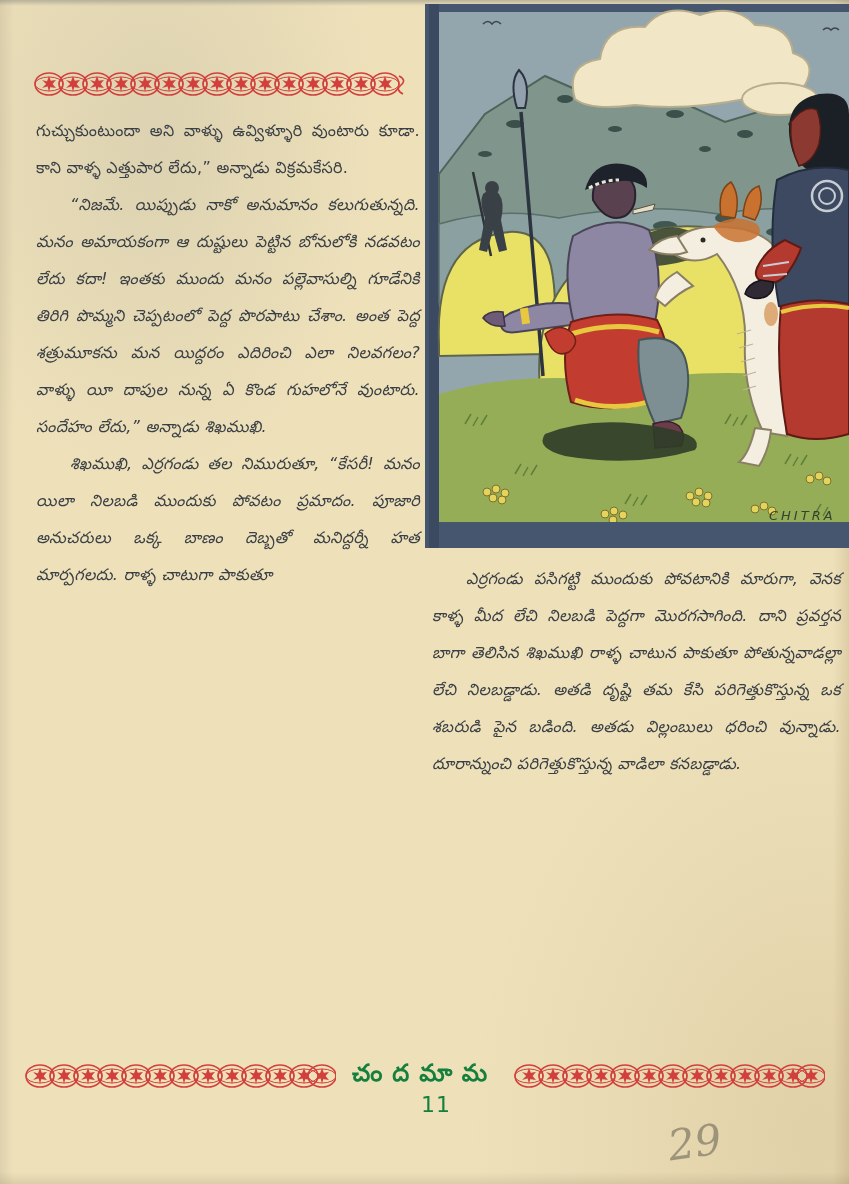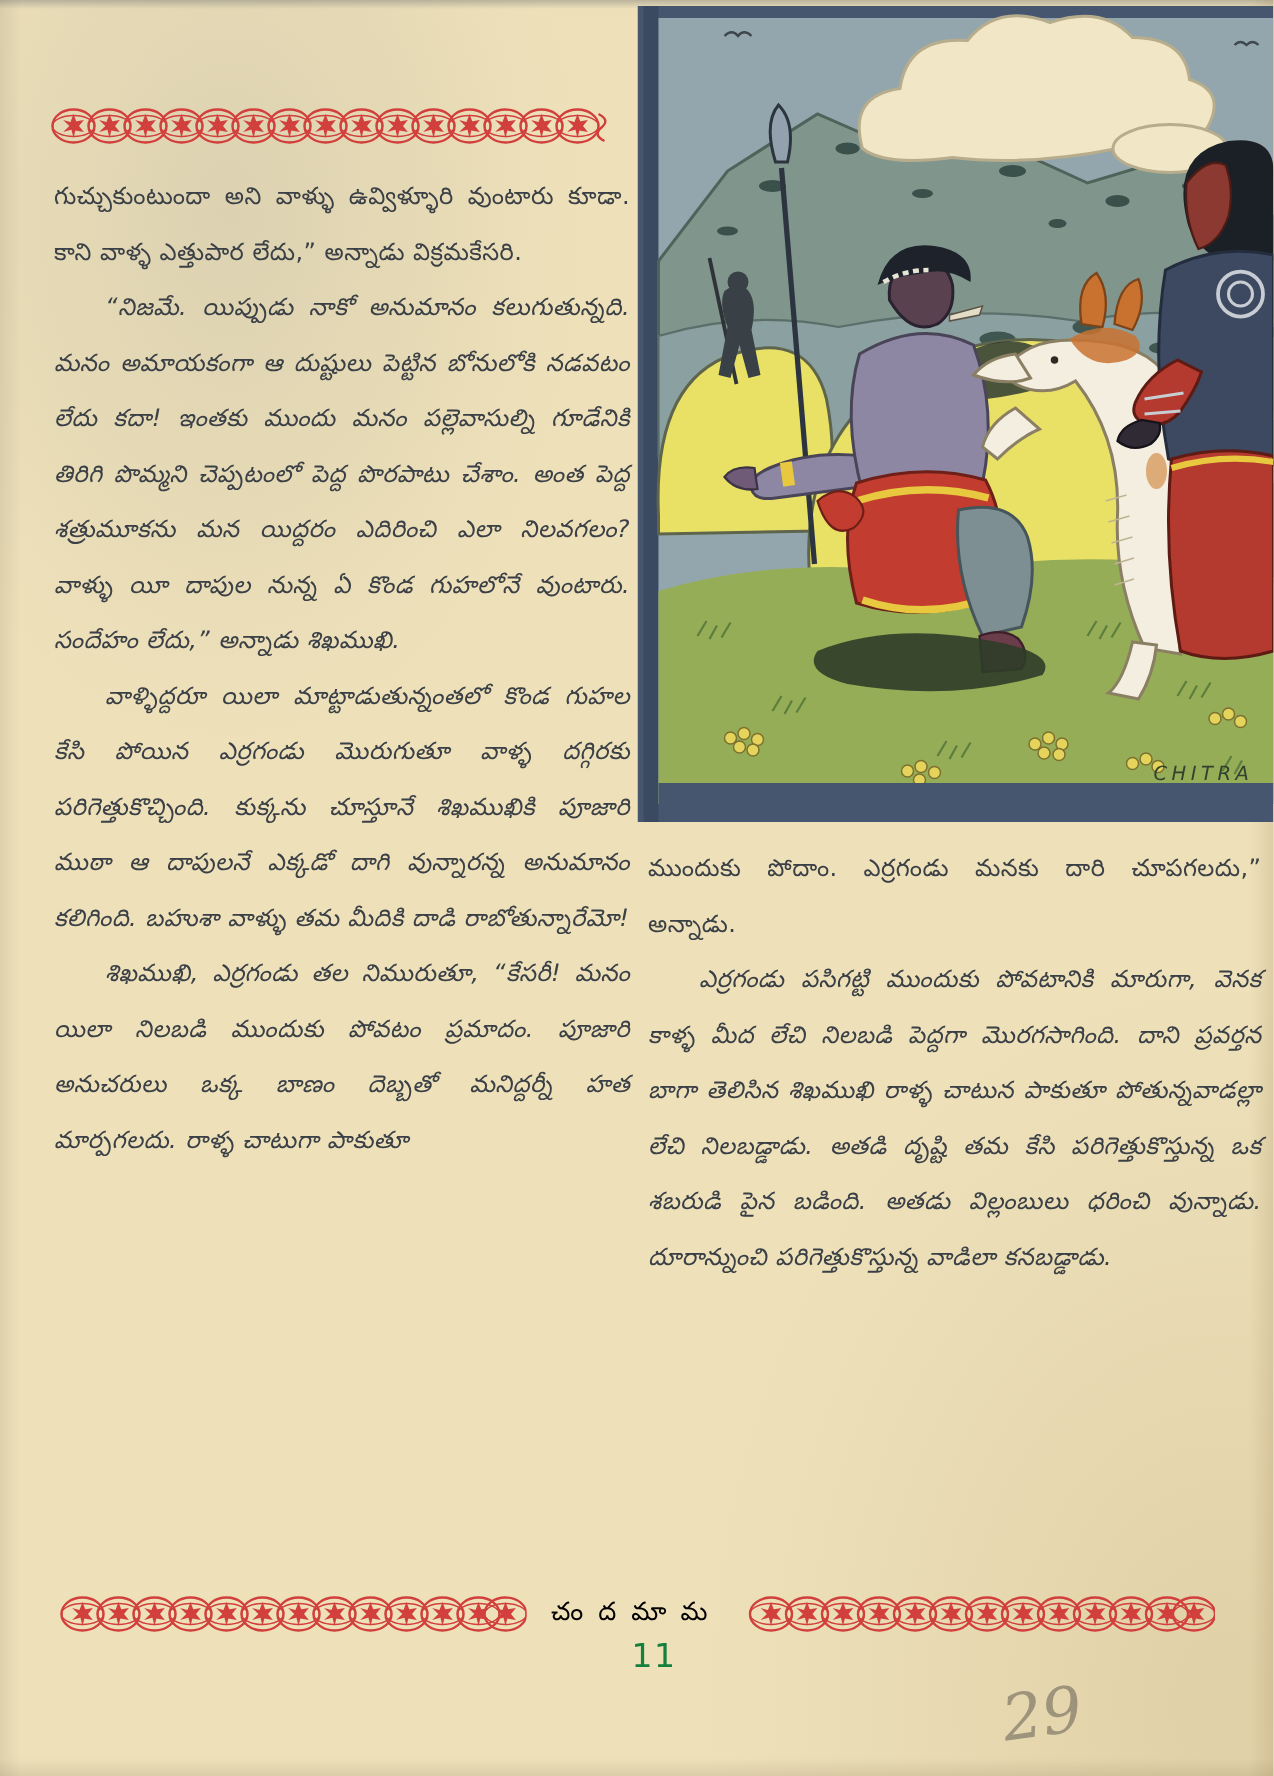--- a/index.html
+++ b/index.html
@@ -28,21 +28,21 @@
   .col p{margin:0;}
   .col p.indent{text-indent:34px;font-style:italic;}
   .left-col{left:36px;top:112px;width:384px;}
   .right-col{left:432px;top:560px;width:409px;}
   .illus-wrap{position:absolute;left:425px;top:4px;width:424px;height:440px;}
   .footer-row{
     position:absolute;left:0;top:1054px;width:849px;height:44px;
     display:flex;align-items:center;justify-content:center;gap:14px;
   }
   .magazine-title{
-    color:#000000;font-size:17px;font-weight:normal;letter-spacing:10px;
+    color:#15803d;font-size:24px;font-weight:bold;letter-spacing:10px;
     white-space:nowrap;padding:0 2px;
   }
   .page-number{
     position:absolute;left:0;top:1092px;width:840px;text-align:center;
     color:#15803d;font-size:22px;letter-spacing:1px;margin-left:16px;
   }
   .handwritten{
     position:absolute;left:668px;top:1118px;
     color:rgba(110,104,90,0.60);font-size:42px;font-style:italic;
     transform:rotate(-8deg);font-family:"DejaVu Serif","Liberation Serif",serif;
@@ -82,26 +82,24 @@
     <use href="#link" x="288"></use>
       <use href="#link" x="312"></use>
       <use href="#link" x="336"></use>
   </g>
   <path d="M366,12 q8,4 2,9 q-6,5 2,9" fill="none" stroke="#d1403c" stroke-width="1.6"></path>
 </svg>
 
 <div class="col left-col">
   <p>గుచ్చుకుంటుందా అని వాళ్ళు ఉవ్విళ్ళూరి వుంటారు కూడా. కాని వాళ్ళ ఎత్తుపార లేదు,” అన్నాడు విక్రమకేసరి.</p>
   <p class="indent">“నిజమే. యిప్పుడు నాకో అనుమానం కలుగుతున్నది. మనం అమాయకంగా ఆ దుష్టులు పెట్టిన బోనులోకి నడవటం లేదు కదా! ఇంతకు ముందు మనం పల్లెవాసుల్ని గూడేనికి తిరిగి పొమ్మని చెప్పటంలో పెద్ద పొరపాటు చేశాం. అంత పెద్ద శత్రుమూకను మన యిద్దరం ఎదిరించి ఎలా నిలవగలం? వాళ్ళు యీ దాపుల నున్న ఏ కొండ గుహలోనే వుంటారు. సందేహం లేదు,” అన్నాడు శిఖముఖి.</p>
-  <p class="indent">వాళ్ళిద్దరూ యిలా మాట్టాడుతున్నంతలో కొండ గుహల కేసి పోయిన ఎర్రగండు మొరుగుతూ వాళ్ళ దగ్గిరకు పరిగెత్తుకొచ్చింది. కుక్కను చూస్తూనే శిఖముఖికి పూజారి ముఠా ఆ దాపులనే ఎక్కడో దాగి వున్నారన్న అనుమానం కలిగింది. బహుశా వాళ్ళు తమ మీదికి దాడి రాబోతున్నారేమో!</p>
   <p class="indent">శిఖముఖి, ఎర్రగండు తల నిమురుతూ, “కేసరీ! మనం యిలా నిలబడి ముందుకు పోవటం ప్రమాదం. పూజారి అనుచరులు ఒక్క బాణం దెబ్బతో మనిద్దర్నీ హత మార్పగలదు. రాళ్ళ చాటుగా పాకుతూ</p>
 </div>
 
 <div class="col right-col">
-  <p>ముందుకు పోదాం. ఎర్రగండు మనకు దారి చూపగలదు,” అన్నాడు.</p>
   <p class="indent">ఎర్రగండు పసిగట్టి ముందుకు పోవటానికి మారుగా, వెనక కాళ్ళ మీద లేచి నిలబడి పెద్దగా మొరగసాగింది. దాని ప్రవర్తన బాగా తెలిసిన శిఖముఖి రాళ్ళ చాటున పాకుతూ పోతున్నవాడల్లా లేచి నిలబడ్డాడు. అతడి దృష్టి తమ కేసి పరిగెత్తుకొస్తున్న ఒక శబరుడి పైన బడింది. అతడు విల్లంబులు ధరించి వున్నాడు. దూరాన్నుంచి పరిగెత్తుకొస్తున్న వాడిలా కనబడ్డాడు.</p>
 </div>
 
 <div class="illus-wrap">
 <svg width="424" height="544" viewBox="0 0 424 544">
 
   <rect x="0" y="0" width="424" height="544" fill="#46566e"></rect>
   <rect x="4" y="0" width="10" height="544" fill="#3b4a60"></rect>
 
   <rect x="14" y="8" width="410" height="524" fill="#94a6ad"></rect>

